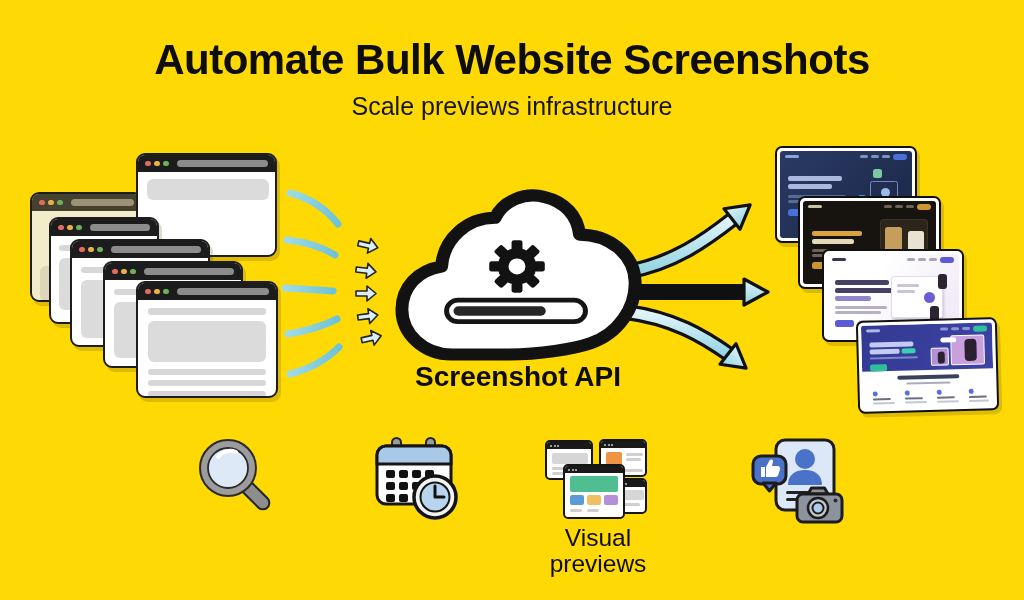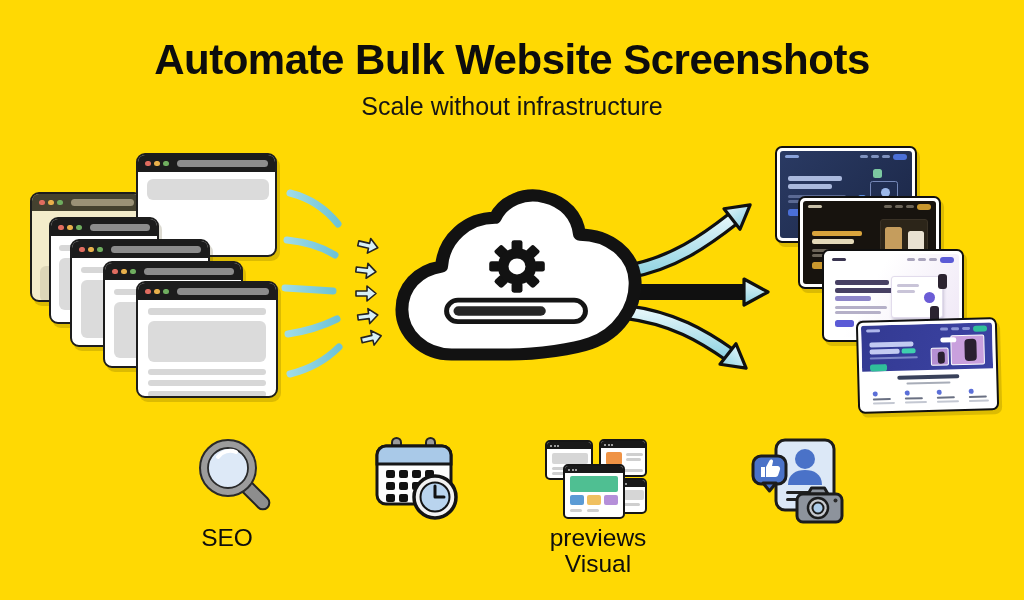--- a/index.html
+++ b/index.html
@@ -54,21 +54,21 @@
   .mini .mbar { height:7px; background:#191919; display:flex; align-items:center; padding:0 3px; gap:1.5px; }
   .mini .mdot { width:2px; height:2px; border-radius:50%; background:#c8c8c8; }
   .mini .mb { position:absolute; border-radius:2px; }
 </style>
 </head>
 <body>
 
 <div class="canvas">
 
   <div class="title">Automate Bulk Website Screenshots</div>
-  <div class="subtitle">Scale without infrastructure</div>
+  <div class="subtitle">Scale previews infrastructure</div>
 
   <div>
 
     <div class="bw cream" style="left:30px;top:192px;width:113px;height:110px;z-index:1">
       <div class="bar">
         <span class="dot d-r"></span>
         <span class="dot d-y"></span>
         <span class="dot d-g"></span>
         <span class="pill"></span>
       </div>
@@ -222,20 +222,21 @@
         <rect x="-5.5" y="-28" width="11" height="11" rx="2.5" transform="rotate(315)"></rect>
         <circle cx="0" cy="0" r="19.5"></circle>
       </g>
       <circle cx="0" cy="0" r="8.5" fill="#ffffff"></circle>
     </g>
     <g>
       <rect x="57" y="114" width="140" height="23" rx="11.5" fill="#ffffff" stroke="#151515" stroke-width="5"></rect>
       <rect x="64" y="120.5" width="93" height="10" rx="5" fill="#262626"></rect>
     </g>
   </svg>
+  <div class="cloud-label">Screenshot API</div>
 
   <div>
 
     <div class="shot" style="left:775px;top:146px;width:142px;height:97px;z-index:10">
       <div class="page" style="background:linear-gradient(135deg,#2a3a63,#1b2747)">
         <div class="nav">
             <span class="logo" style="background:#8aa3da"></span>
             <span class="sp"></span>
           <span class="it" style="background:#7e91bd"></span>
             <span class="it" style="background:#7e91bd"></span>
@@ -349,21 +350,20 @@
     <svg style="position:absolute;left:196px;top:438px" width="78" height="82" viewBox="0 0 78 82">
       <g transform="translate(46,44) rotate(-45)">
         <rect x="-6.5" y="0" width="13" height="36" rx="6.5" fill="#8d8d8d" stroke="#232323" stroke-width="2"></rect>
       </g>
       <circle cx="32" cy="30" r="24" fill="#dde9f7" stroke="#9c9c9c" stroke-width="8"></circle>
       <circle cx="32" cy="30" r="28" fill="none" stroke="#2a2a2a" stroke-width="2"></circle>
       <circle cx="32" cy="30" r="20" fill="none" stroke="#2a2a2a" stroke-width="1.8"></circle>
       <path d="M22,19 A15,15 0 0 1 40,14" fill="none" stroke="#ffffff" stroke-width="4" stroke-linecap="round"></path>
     </svg>
     <div class="uc-label" style="left:117px;top:525px">
-      <div>SEO</div>
     </div>
   </div>
 
   <div>
     <svg style="position:absolute;left:372px;top:436px" width="88" height="86" viewBox="0 0 88 86">
       <rect x="20" y="2" width="9" height="17" rx="4.5" fill="#9b9b9b" stroke="#222" stroke-width="2"></rect>
       <rect x="54" y="2" width="9" height="17" rx="4.5" fill="#9b9b9b" stroke="#222" stroke-width="2"></rect>
       <rect x="5" y="10" width="74" height="58" rx="9" fill="#fdfdfd" stroke="#161616" stroke-width="3"></rect>
       <path d="M5,28 v-9 a9,9 0 0 1 9,-9 h56 a9,9 0 0 1 9,9 v9 z" fill="#a9c9e8" stroke="#161616" stroke-width="3"></path>
       <g fill="#111">
@@ -424,22 +424,22 @@
           </div>
         <div class="mb" style="left:5px;top:10px;width:48px;height:16px;background:#4fbf92"></div>
         <div class="mb" style="left:5px;top:29px;width:14px;height:10px;background:#5b9bd5"></div>
         <div class="mb" style="left:22px;top:29px;width:14px;height:10px;background:#f0c060"></div>
         <div class="mb" style="left:39px;top:29px;width:14px;height:10px;background:#b58fd9"></div>
         <div class="mb" style="left:5px;top:43px;width:12px;height:2.5px;background:#cfcfcf"></div>
         <div class="mb" style="left:22px;top:43px;width:12px;height:2.5px;background:#cfcfcf"></div>
       </div>
     </div>
     <div class="uc-label" style="left:488px;top:525px">
-      <div>previews</div>
-        <div>Visual</div>
+      <div>Visual</div>
+        <div>previews</div>
     </div>
   </div>
 
   <div>
     <svg style="position:absolute;left:750px;top:438px" width="100" height="90" viewBox="0 0 100 90">
       <rect x="26" y="2" width="58" height="70" rx="9" fill="#dce8f7" stroke="#1c1c1c" stroke-width="3"></rect>
       <circle cx="55" cy="21" r="10" fill="#4a72c8"></circle>
       <path d="M38,47 C38,36 46,32 55,32 C64,32 72,36 72,47 Z" fill="#4a72c8"></path>
       <rect x="36" y="53" width="30" height="3" rx="1.5" fill="#222"></rect>
       <rect x="36" y="60" width="23" height="3" rx="1.5" fill="#222"></rect>

